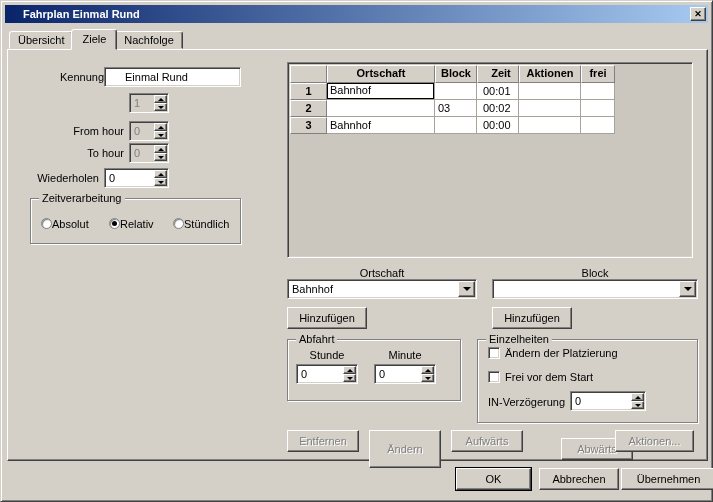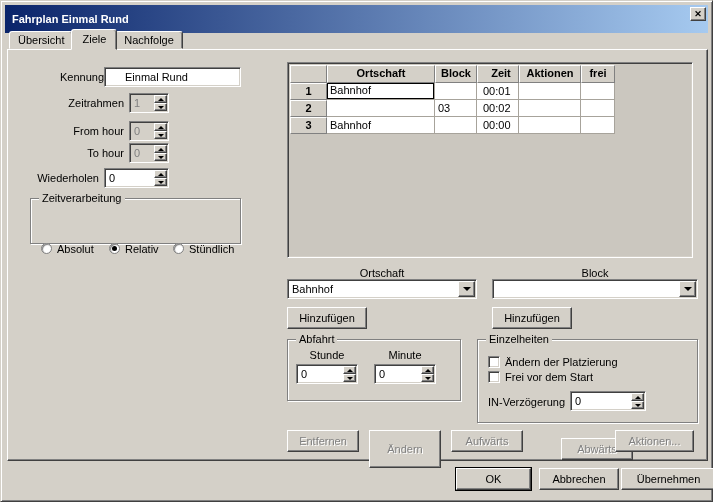--- a/index.html
+++ b/index.html
@@ -3,23 +3,23 @@
 <meta charset="utf-8">
 <style>
   * { margin:0; padding:0; box-sizing:border-box; }
   html,body { width:713px; height:502px; }
   body { font-family:"Liberation Sans", sans-serif; font-size:11px; color:#000; background:#d4d0c8; overflow:hidden; }
 
   .dialog { position:absolute; left:0; top:0; width:713px; height:502px; background:#d4d0c8;
     border:1px solid; border-color:#d4d0c8 #404040 #404040 #d4d0c8;
     box-shadow: inset 1px 1px 0 #ffffff, inset -1px -1px 0 #808080; }
 
-  .titlebar { position:absolute; left:4px; top:4px; right:4px; height:28px;
+  .titlebar { position:absolute; left:4px; top:4px; right:4px; height:18px;
     background:linear-gradient(to right, #0a246a, #a6caf0);
-    display:flex; align-items:center; padding-left:7px;text-align:right; }
+    display:flex; align-items:center; padding-left:18px;text-align:right; }
   .title { color:#ffffff; font-weight:bold; font-size:11px; white-space:nowrap; }
   .close-btn { position:absolute; right:2px; top:2px; width:16px; height:14px; background:#d4d0c8;
     border:1px solid; border-color:#ffffff #404040 #404040 #ffffff; box-shadow: inset -1px -1px 0 #808080;
     display:flex; align-items:center; justify-content:center; font-size:9px; font-weight:bold; line-height:1; }
 
   .tabs { position:absolute; left:8px; top:30px; height:18px; display:flex; align-items:flex-end; z-index:2; }
   .tab { height:18px; line-height:17px; padding:0 8px; background:#d4d0c8;
     border:1px solid; border-color:#ffffff #404040 transparent #ffffff;
     border-top-left-radius:3px; border-top-right-radius:3px;
     box-shadow: inset -1px 0 0 #808080; white-space:nowrap; }
@@ -55,21 +55,21 @@
 
   .btn { position:absolute; background:#d4d0c8; border:1px solid; border-color:#ffffff #404040 #404040 #ffffff;
     box-shadow: inset -1px -1px 0 #808080; display:flex; align-items:center; justify-content:center; white-space:nowrap; }
   .btn.disabled { color:#808080; text-shadow:1px 1px 0 #ffffff; }
   .btn.default { outline:1px solid #000000; }
 
   .group { position:absolute; border:1px solid #808080;
     box-shadow: inset 1px 1px 0 #ffffff, 1px 1px 0 #ffffff; }
   .group-title { position:absolute; top:-7px; left:8px; background:#d4d0c8; padding:0 3px; line-height:13px; white-space:nowrap; }
 
-  .radio-item { position:absolute; display:flex; align-items:center; gap:5px; height:13px;margin-top:25px; }
+  .radio-item { position:absolute; display:flex; align-items:center; height:13px; }
   .radio { width:11px; height:11px; border-radius:50%; background:#ffffff;
     box-shadow: inset 1px 1px 1px #808080, inset -1px -1px 1px #ffffff; border:1px solid #808080; position:relative; }
   .radio.checked::after { content:""; position:absolute; left:2px; top:2px; width:5px; height:5px; background:#000; border-radius:50%; }
 
   .check-item { position:absolute; display:flex; align-items:center; gap:5px; height:13px; }
   .checkbox { width:12px; height:12px; background:#ffffff; border:1px solid; border-color:#808080 #ffffff #ffffff #808080;
     box-shadow: inset 1px 1px 0 #404040, inset -1px -1px 0 #d4d0c8; }
 
   .grid { position:absolute; background:#cbc7bf; padding:2px; display:flex; flex-direction:column; overflow:hidden; }
   .g-row { display:flex; height:17px; flex:0 0 17px; }
@@ -105,21 +105,20 @@
     <div class="tab"><span>Übersicht</span></div>
     <div class="tab active"><span>Ziele</span></div>
     <div class="tab"><span>Nachfolge</span></div>
   </div>
 
   <div class="pane">
 
     <div class="lbl ra" style="left:10px;top:20px;width:86px;">Kennung</div>
     <div class="edit sunken2" style="left:96px;top:17px;width:137px;height:20px;"><span>Einmal Rund</span></div>
 
-    <div class="lbl ra" style="left:10px;top:46px;width:106px;">Zeitrahmen</div>
     <div class="spinbox sunken2 disabled" style="left:121px;top:43px;width:40px;height:20px;">
       <div class="spin-text">1</div>
       <div class="spin-btns">
         <div class="spin-btn">
             <i class="tri-up"></i>
           </div>
         <div class="spin-btn">
             <i class="tri-down"></i>
           </div>
       </div>
@@ -272,21 +271,21 @@
             </div>
           <div class="spin-btn">
               <i class="tri-down"></i>
             </div>
         </div>
       </div>
     </div>
 
     <div class="group" style="left:469px;top:289px;width:221px;height:84px;">
       <span class="group-title">Einzelheiten</span>
-      <div class="check-item" style="left:10px;top:15px;">
+      <div class="check-item" style="left:10px;top:6px;">
         <span class="checkbox"></span>
         <span>Ändern der Platzierung</span>
       </div>
       <div class="check-item" style="left:10px;top:30px;">
         <span class="checkbox"></span>
         <span>Frei vor dem Start</span>
       </div>
       <div class="lbl" style="left:10px;top:55px;">IN-Verzögerung</div>
       <div class="spinbox sunken2" style="left:92px;top:51px;width:76px;height:20px;">
         <div class="spin-text">0</div>

